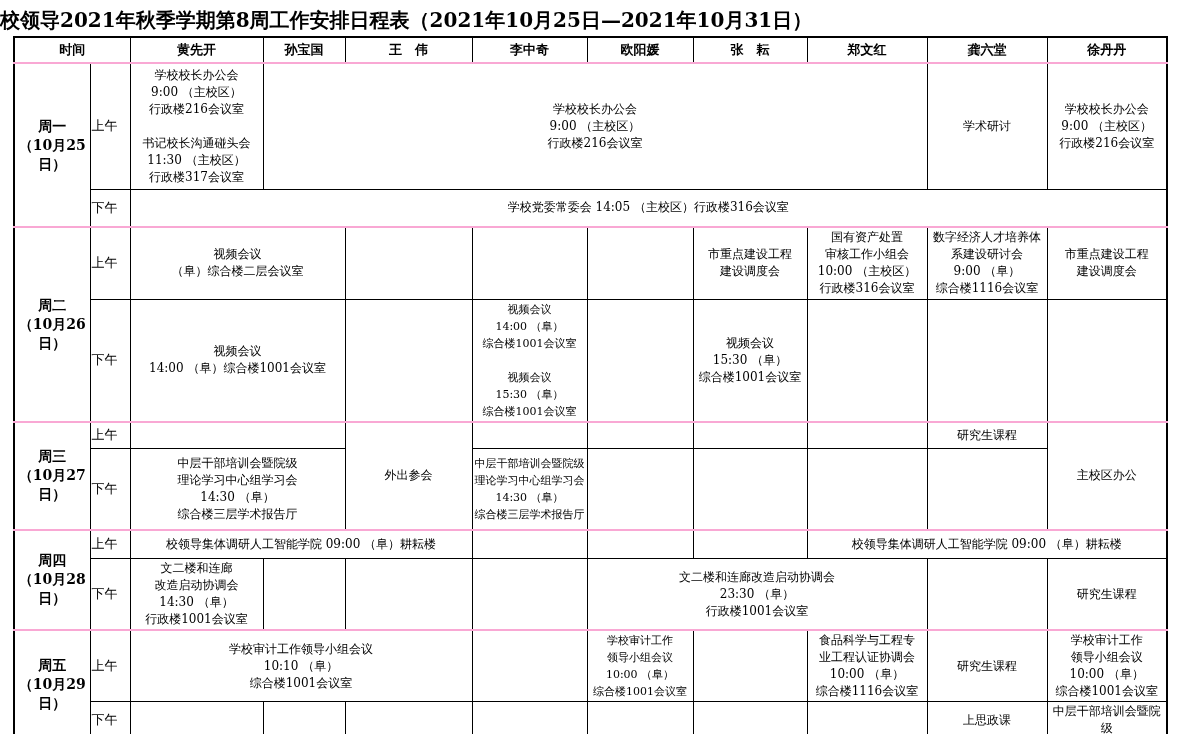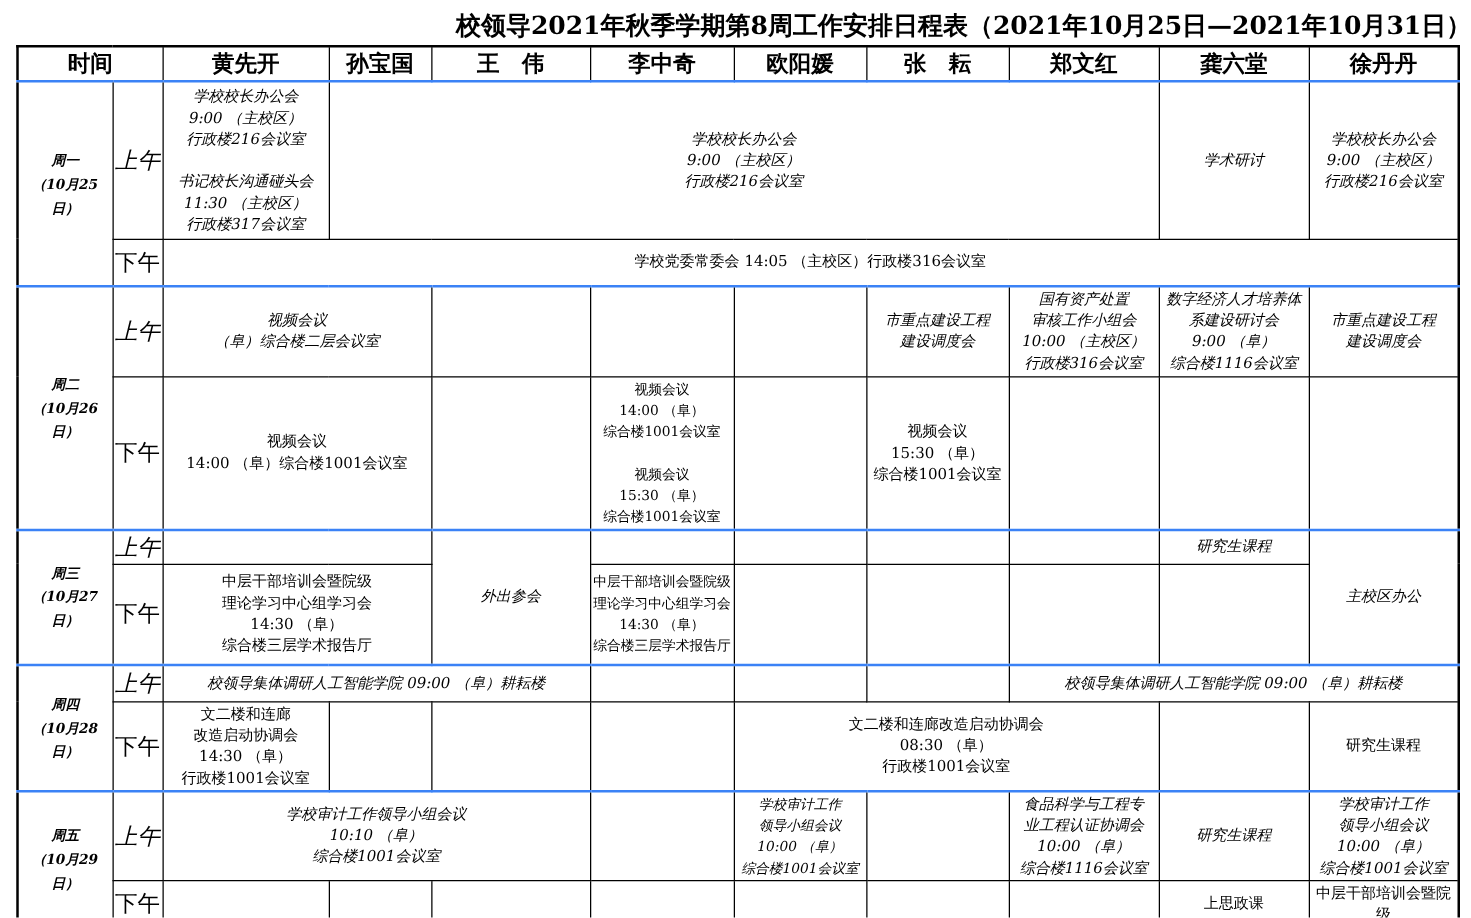--- a/index.html
+++ b/index.html
@@ -3,57 +3,56 @@
 <meta charset="utf-8">
 <style>
   html,body { margin:0; padding:0; background:#ffffff; }
   body {
     width:1177px; height:734px;
     font-family:"DejaVu Serif","Liberation Serif",serif;
     color:#000;
     overflow:hidden;
   }
   .title {
-    text-align:right;
+    text-align:left;
     font-weight:bold;
     font-size:20px;
     line-height:26px;
     padding-top:7px;
     height:29px;
     white-space:nowrap;
-    margin-left:22px;
   }
   table.sched {
     border-collapse:collapse;
     table-layout:fixed;
     margin-left:13px;
     width:1154px;
     border:2px solid #000;
   }
   .sched th, .sched td { border:1px solid #000; overflow:hidden; }
   .sched thead th {
-    font-size:18px;
+    font-size:13px;
     font-weight:bold;
     text-align:center;
     vertical-align:middle;
     white-space:pre;
   }
-  tr.sep > th, tr.sep > td { border-top:2px solid #3b82f6;font-style:italic; }
+  tr.sep > th, tr.sep > td { border-top:2px solid #f9a8d4; }
   thead tr > th { border-bottom:2px solid #000; }
   .day {
     font-weight:bold;
-    font-size:11px;
+    font-size:14px;
     text-align:center;
     vertical-align:middle;
     white-space:pre-line;
     line-height:19px;
   }
   .period {
-    font-size:18px;
-    text-align:center;
+    font-size:13px;
+    text-align:left;
     vertical-align:middle;
   }
   .c {
     font-size:12px;
     line-height:17px;
     text-align:center;
     vertical-align:middle;
     white-space:pre-line;
     padding:1px 2px;
   }
@@ -205,21 +204,21 @@
     <tr style="height:67px">
       <td class="period">下午</td>
       <td class="c">文二楼和连廊
 改造启动协调会
 14:30 （阜）
 行政楼1001会议室</td>
       <td class="c"></td>
       <td class="c"></td>
       <td class="c"></td>
       <td class="c" colspan="3">文二楼和连廊改造启动协调会
-08:30 （阜）
+23:30 （阜）
 行政楼1001会议室</td>
       <td class="c"></td>
       <td class="c">研究生课程</td>
     </tr>
 
     <tr class="sep" style="height:66px">
       <td class="day" rowspan="2">周五
 （10月29日）</td>
       <td class="period">上午</td>
       <td class="c" colspan="3">学校审计工作领导小组会议

